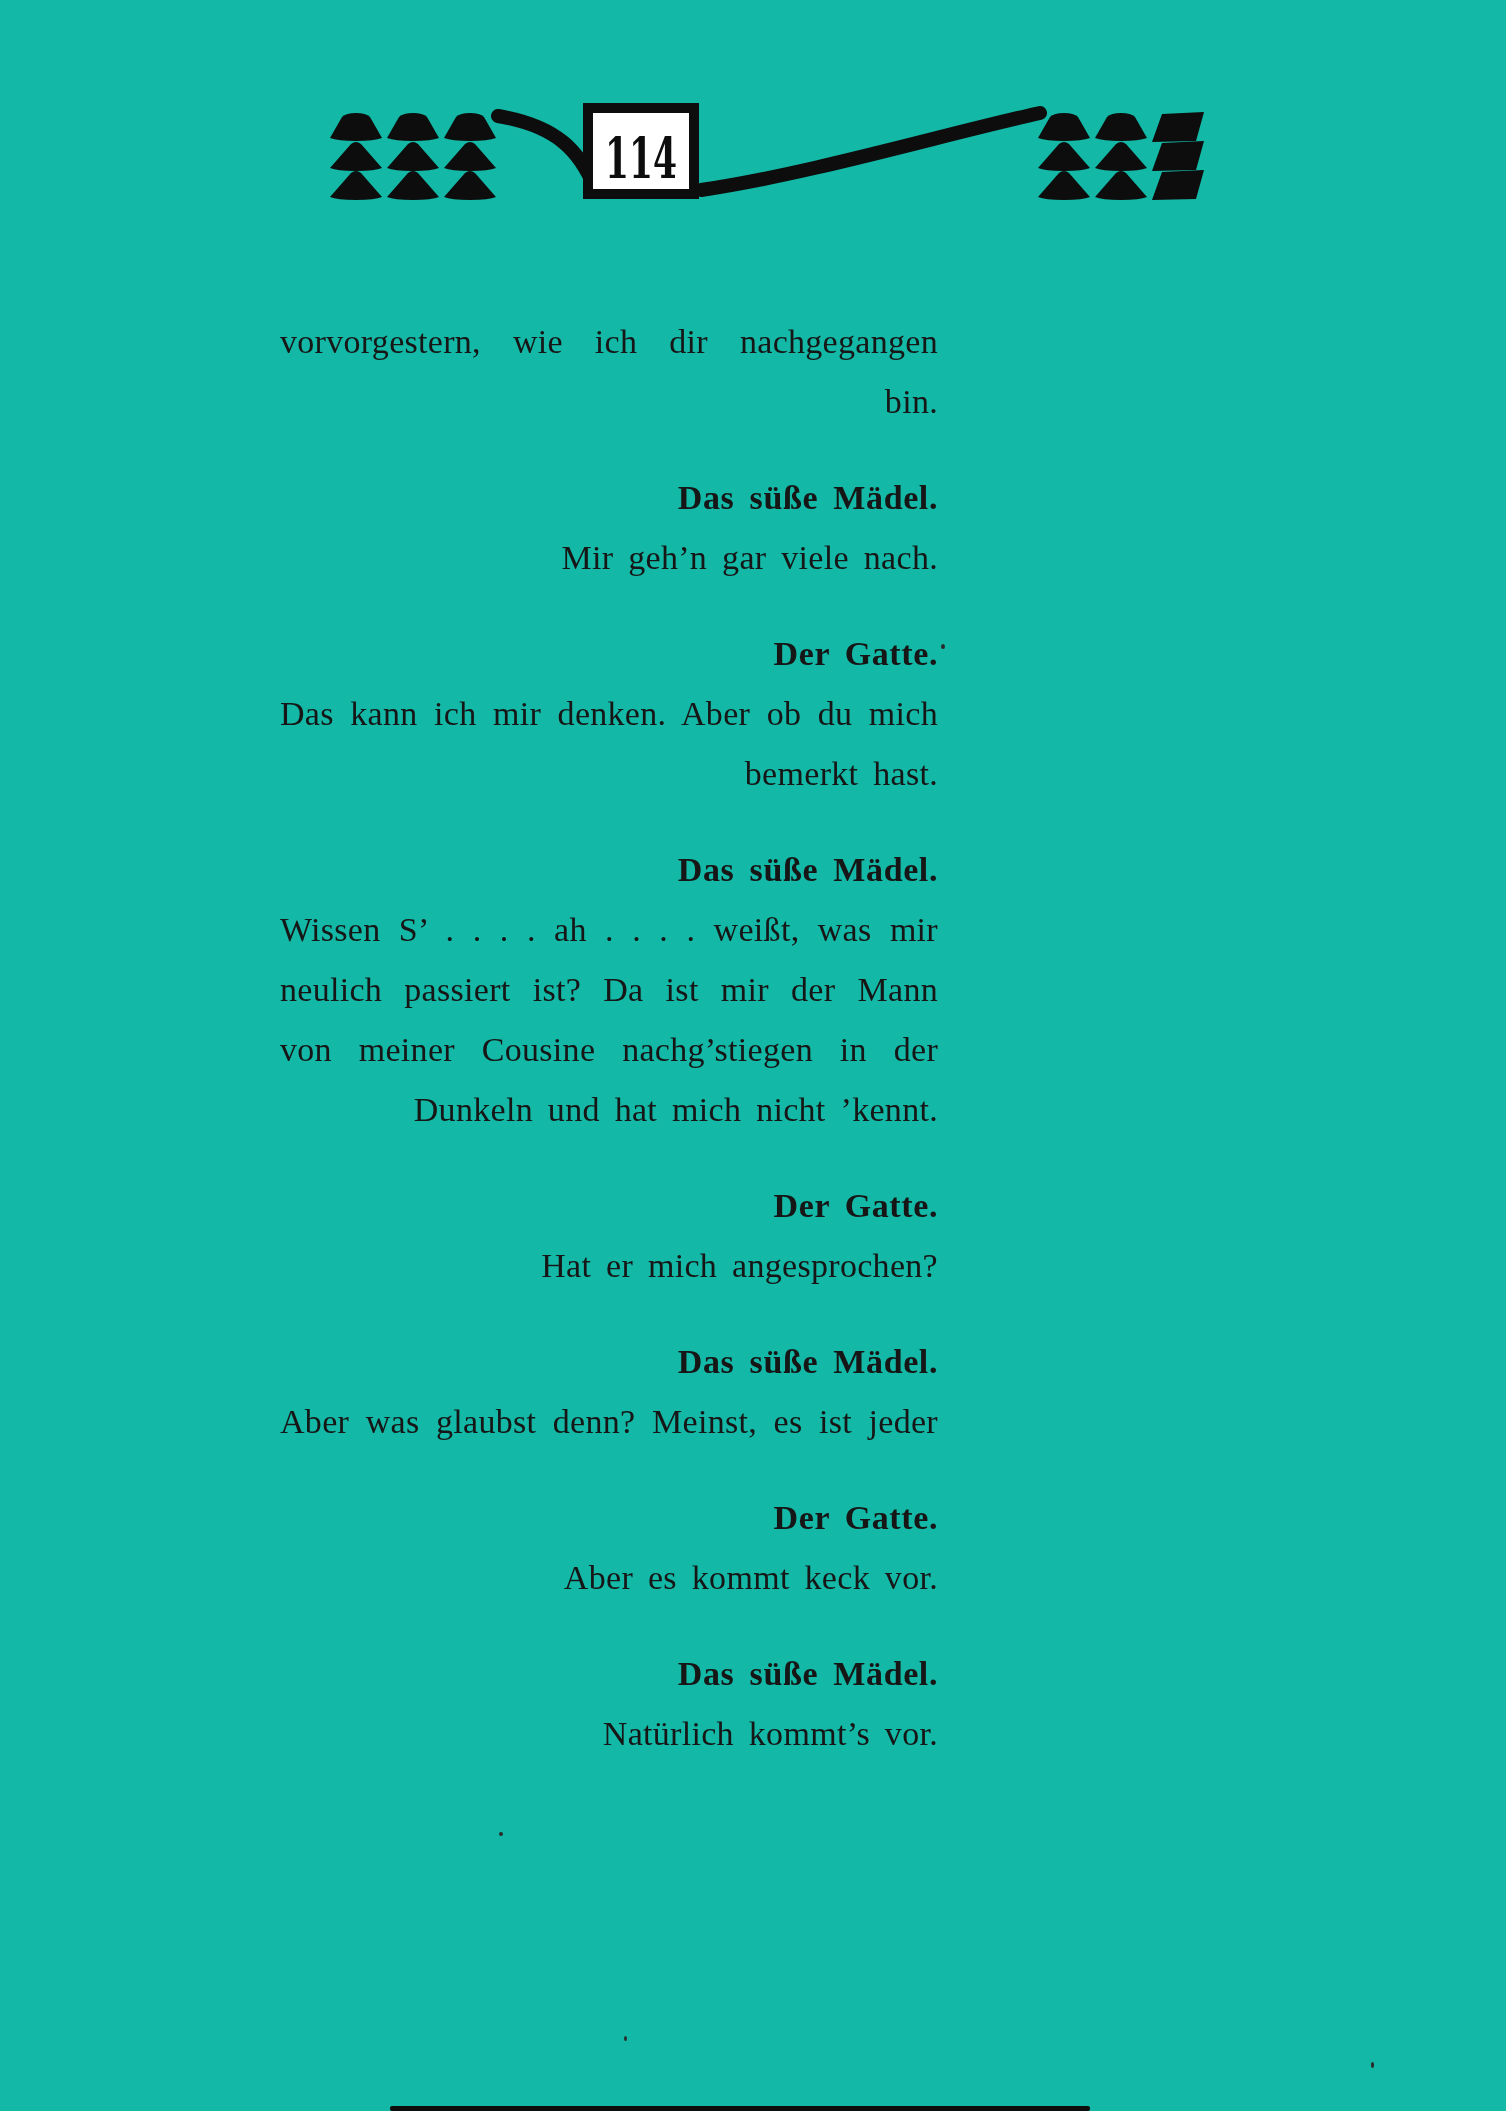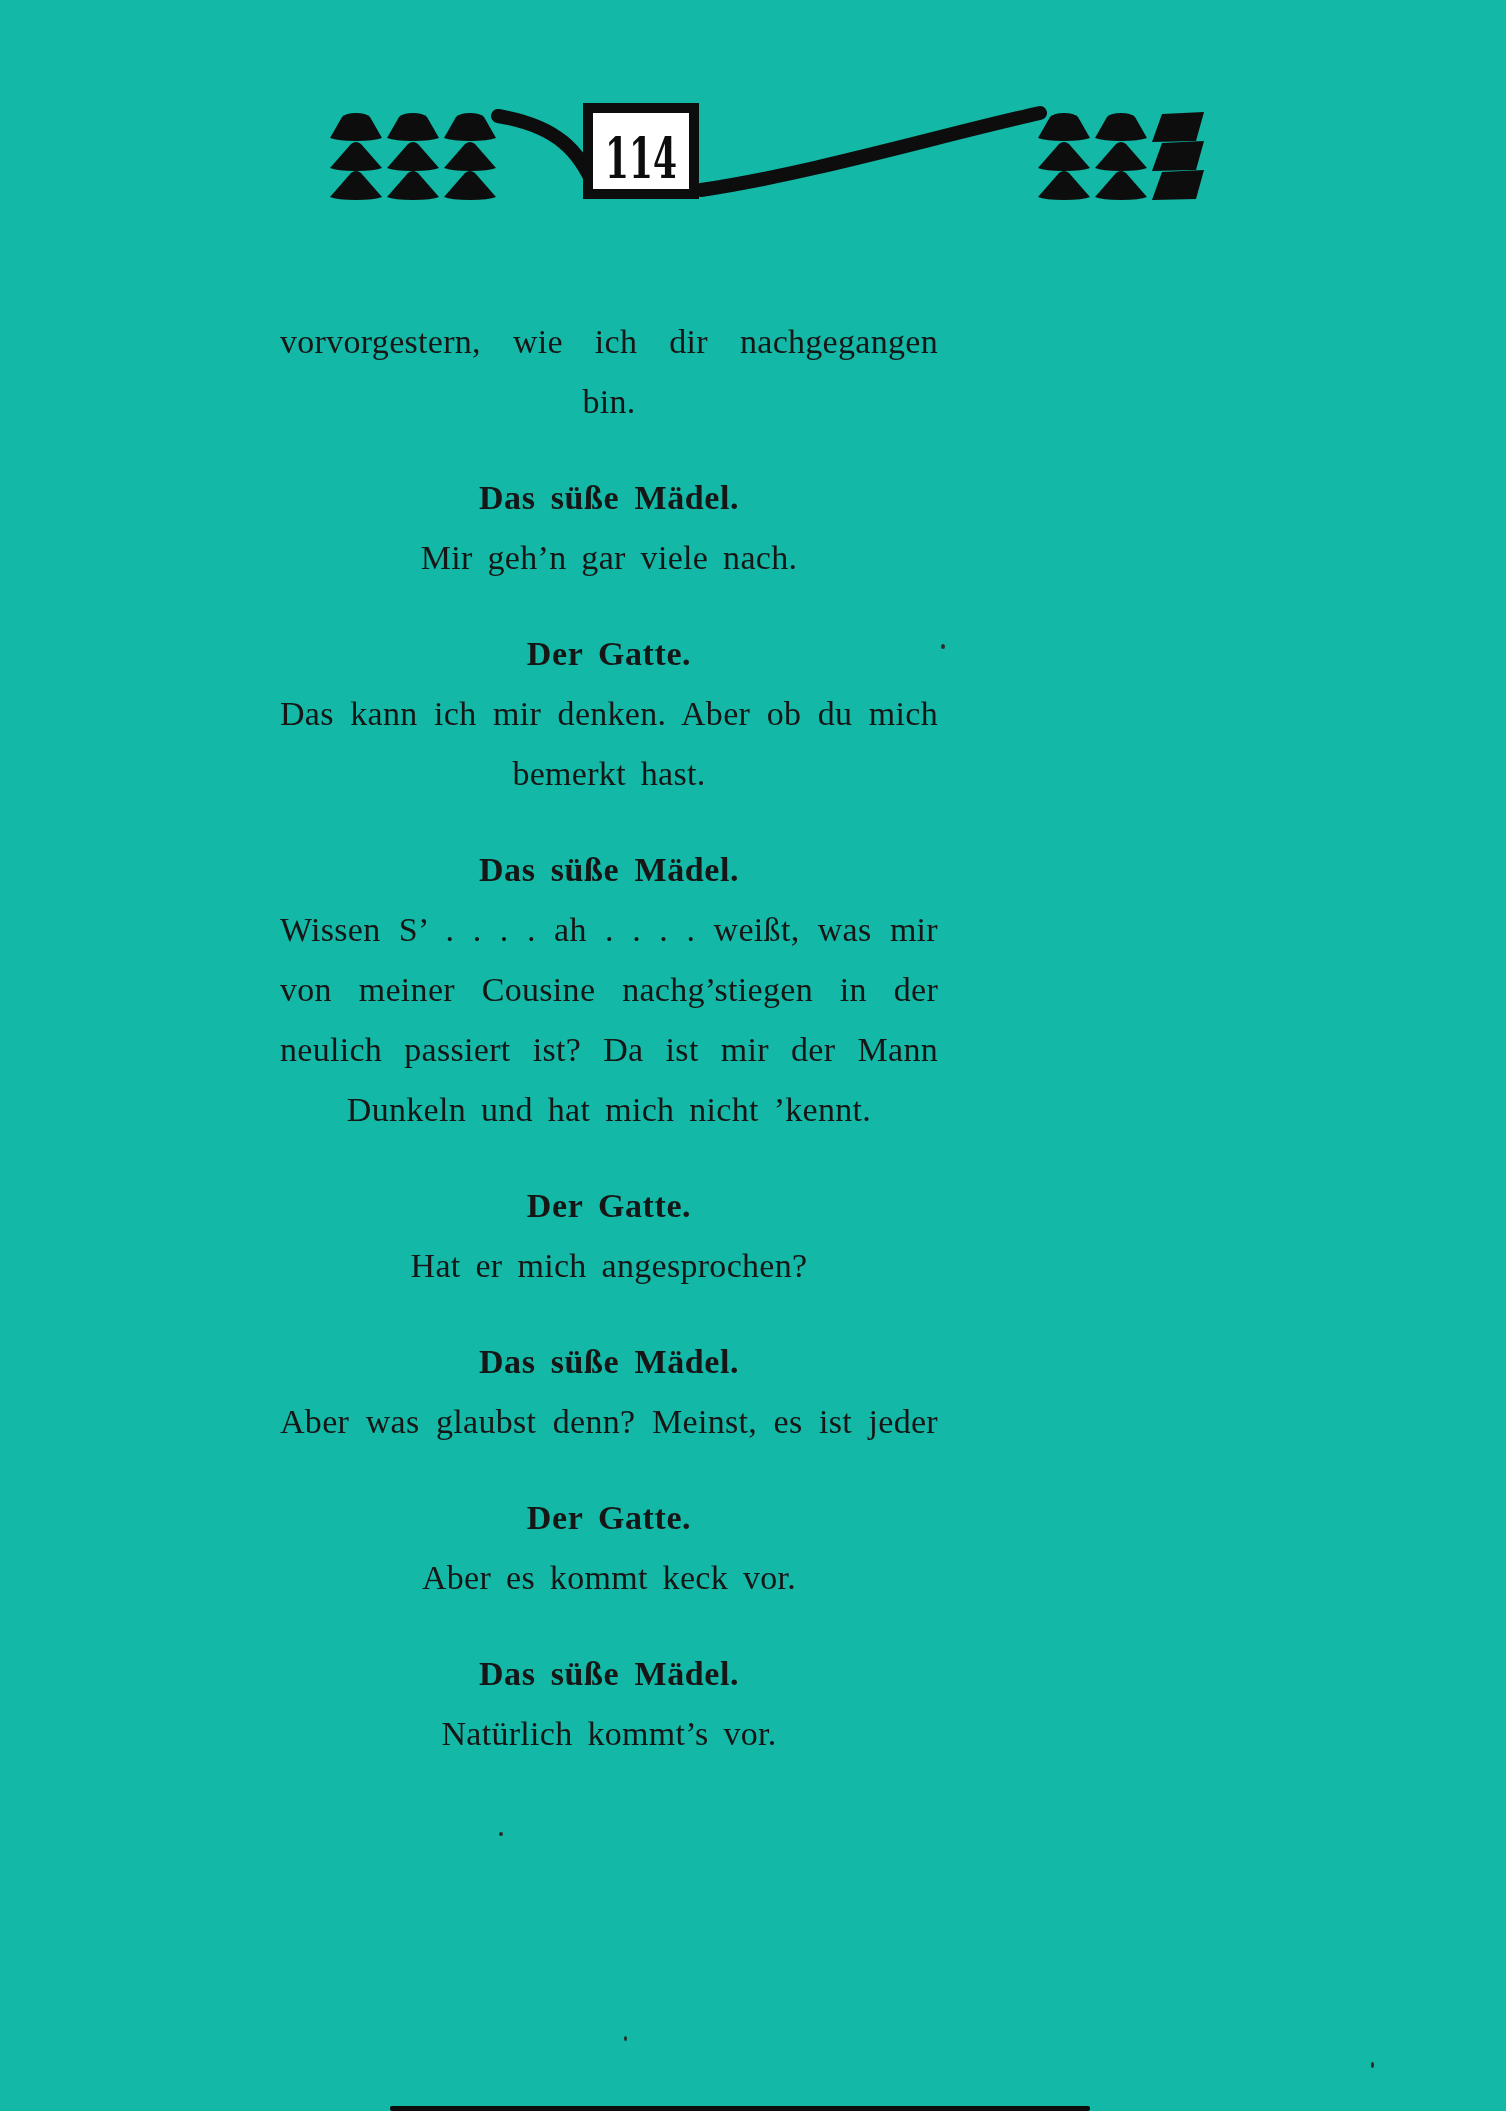--- a/index.html
+++ b/index.html
@@ -27,21 +27,21 @@
     position: absolute;
     left: 280px;
     top: 312px;
     width: 658px;
     font-size: 34px;
     line-height: 60px;
     word-spacing: 0.18em;
     letter-spacing: 0.3px;
     color: #161616;
   }
-  .line { text-align: center; }
+  .line { text-align: right; }
   .line.j {
     text-align: justify;
     text-align-last: justify;
   }
   .speaker {
     font-weight: bold;
     letter-spacing: 0.6px;
   }
   .section { margin-top: 36px; }
   .speck {
@@ -123,22 +123,22 @@
     <div>
             <div class="line j">Das kann ich mir denken. Aber ob du mich</div>
             <div class="line">bemerkt hast.</div>
           </div>
   </div>
 
   <div class="section">
     <div class="line speaker">Das süße Mädel.</div>
     <div>
             <div class="line j">Wissen S’ . . . . ah . . . . weißt, was mir</div>
+            <div class="line j">neulich passiert ist? Da ist mir der Mann</div>
             <div class="line j">von meiner Cousine nachg’stiegen in der</div>
-            <div class="line j">neulich passiert ist? Da ist mir der Mann</div>
             <div class="line">Dunkeln und hat mich nicht ’kennt.</div>
           </div>
   </div>
 
   <div class="section">
     <div class="line speaker">Der Gatte.</div>
     <div>
             <div class="line">Hat er mich angesprochen?</div>
           </div>
   </div>

